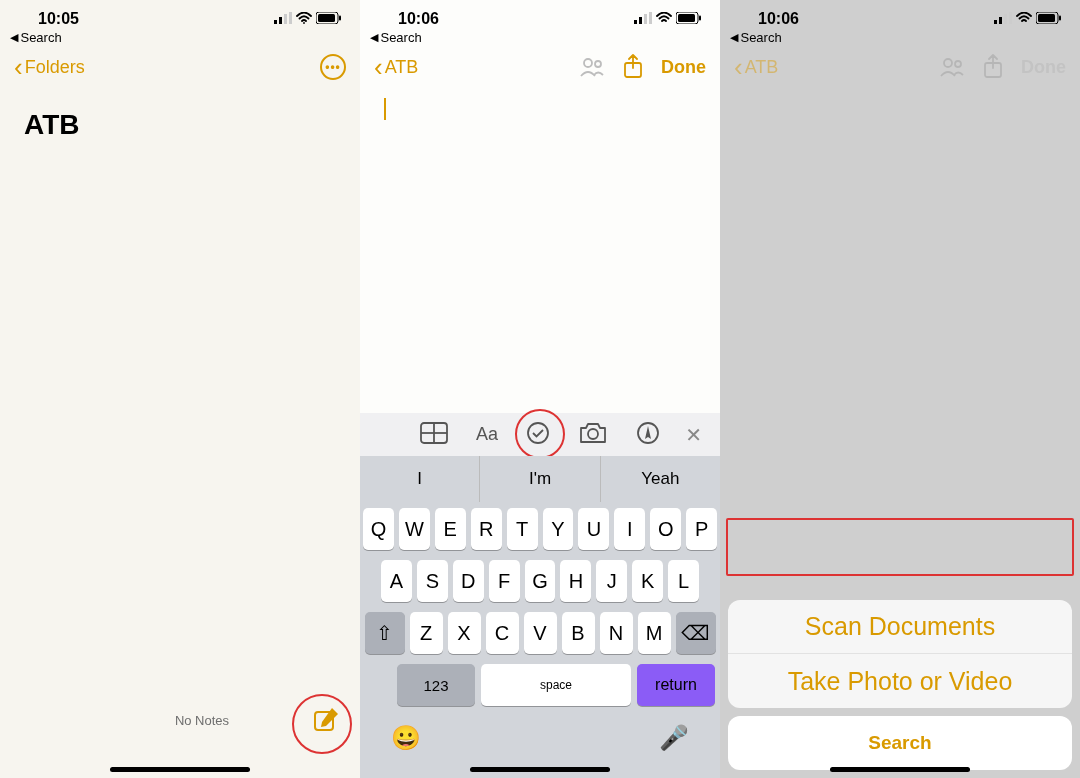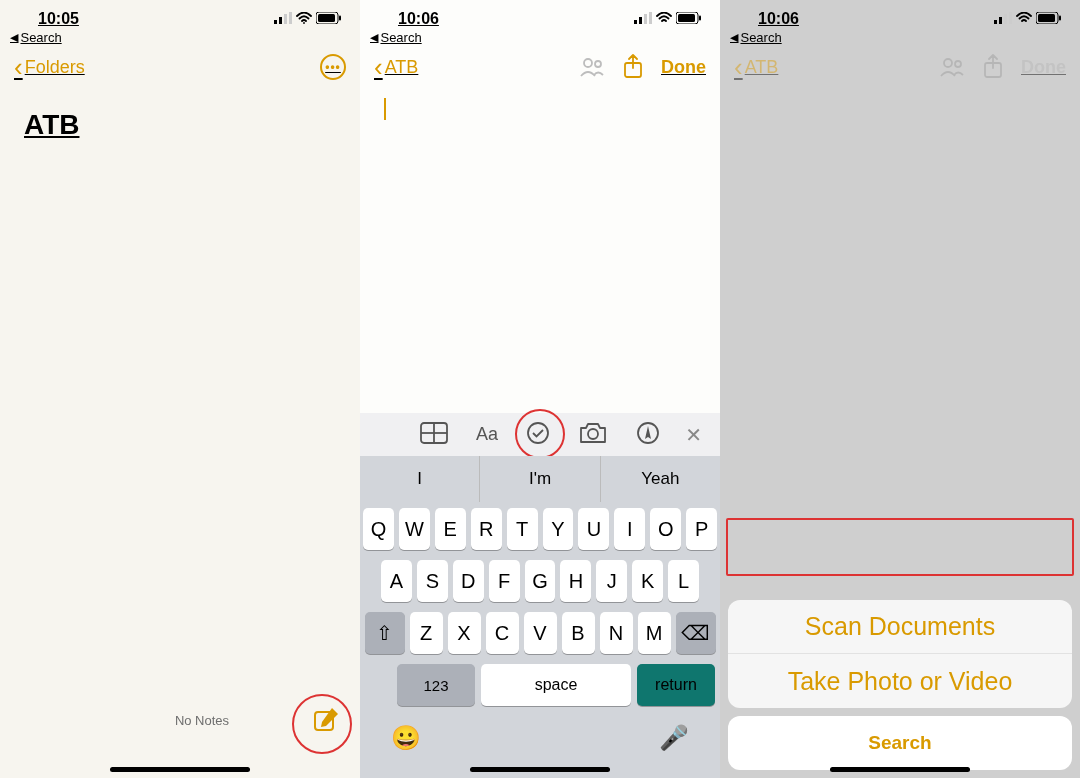--- a/index.html
+++ b/index.html
@@ -1,17 +1,17 @@
 <!DOCTYPE html>
 <html><head>
 <meta charset="utf-8">
 <style>
   * { box-sizing: border-box; margin: 0; padding: 0; font-family: -apple-system, "Helvetica Neue", Arial, sans-serif; }
   body { width:1080px; height:778px; display:flex; background:#fff; }
-  .screen { width:360px; height:778px; position:relative; overflow:hidden;text-decoration:underline; }
+  .screen { width:360px; height:778px; position:relative; overflow:hidden; }
   .screen1 { background:#f7f5ef; }
   .screen2 { background:#fdfdfb; }
   .screen3 { background:#cfcfcf; }
 
   
   .status { height:28px; display:flex; align-items:flex-end; justify-content:space-between; padding:0 18px 0 38px; font-weight:600; font-size:16px; }
   .status .icons { display:flex; align-items:center; gap:4px; }
 
   .back-search { font-size:13px; padding:2px 18px 0 10px; display:flex; align-items:center; gap:2px; }
   .back-search .tri { font-size:11px; }
@@ -47,22 +47,22 @@
   .suggest div { flex:1; display:flex; align-items:center; justify-content:center; font-size:17px; border-right:1px solid #bbb; }
   .suggest div:last-child { border-right:none; }
 
   .keyboard { position:absolute; top:502px; left:0; right:0; bottom:0; background:#d2d5da; padding:6px 3px 0; }
   .krow { display:flex; justify-content:center; gap:5px; margin-bottom:10px; }
   .key { background:#fff; border-radius:5px; height:42px; min-width:30px; flex:1; max-width:33px; display:flex; align-items:center; justify-content:center; font-size:20px; box-shadow:0 1px 0 rgba(0,0,0,.3); }
   .krow.r2 { padding:0 18px; }
   .krow.r3 .mod { background:#acb0b8; min-width:40px; max-width:40px; }
   .krow.r4 { gap:6px; padding:0 2px; }
   .krow.r4 .key123 { background:#acb0b8; flex:0 0 78px; max-width:78px; font-size:15px;margin-left:32px; }
-  .krow.r4 .space { flex:1; max-width:none; font-size:16px; }
-  .krow.r4 .return { background:#0f766e; flex:0 0 78px; max-width:78px; font-size:16px; }
+  .krow.r4 .space { flex:1; max-width:none; font-size:12px; }
+  .krow.r4 .return { background:#8b5cf6; flex:0 0 78px; max-width:78px; font-size:16px; }
   .kbottom { display:flex; justify-content:space-between; padding:8px 28px 0; font-size:24px; color:#555; }
 
   
   .sheet { position:absolute; bottom:8px; left:8px; right:8px; }
   .sheet .group { background:rgba(248,248,248,.96); border-radius:12px; overflow:hidden; margin-bottom:8px; }
   .sheet .item { height:54px; display:flex; align-items:center; justify-content:center; font-size:25px; color:#d99a00; border-bottom:1px solid rgba(0,0,0,.08); }
   .sheet .item:last-child { border-bottom:none; }
   .sheet .cancel { background:#fff; border-radius:12px; height:54px; display:flex; align-items:center; justify-content:center; font-size:19px; font-weight:600; color:#d99a00; }
   .red-box { border:2px solid #d33; border-radius:2px; position:absolute; }
 

